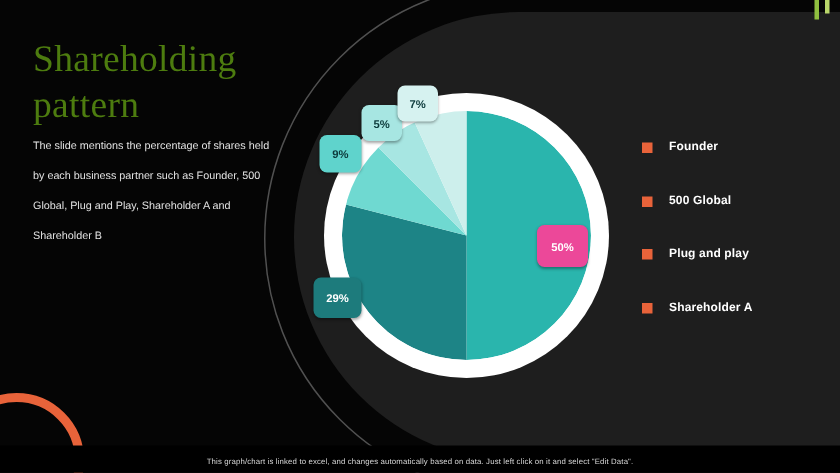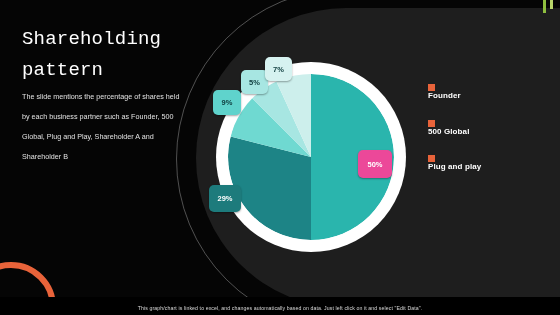--- a/index.html
+++ b/index.html
@@ -19,22 +19,22 @@
          background:#8fbf3f;}
   .green-tick2{position:absolute;right:7px;top:0px;width:3px;height:9px;
          background:#b9d66a;}
 
   
   .orange-ring{position:absolute;left:-34px;top:262px;width:78px;height:78px;
          border:6px solid #e8633a;border-radius:50%;}
 
   
   .title{position:absolute;left:22px;top:24px;width:200px;
-         font-family:Liberation Mono, monospace;color:#ffffff;
-         font-size:19px;line-height:31px;font-weight:400;letter-spacing:0.2px;}
+         font-family:Liberation Serif, serif;color:#4d7c0f;
+         font-size:25px;line-height:31px;font-weight:400;letter-spacing:0.2px;}
   .desc{position:absolute;left:22px;top:87px;width:165px;color:#e2e2e2;
         font-size:7.2px;line-height:20px;}
 
   
   .chart-wrap{position:absolute;left:216px;top:62px;width:190px;height:190px;}
   .ring{position:absolute;left:0;top:0;width:190px;height:190px;border-radius:50%;
         background:#ffffff;}
   .pie{position:absolute;left:12px;top:12px;width:166px;height:166px;border-radius:50%;
        overflow:hidden;}
   .pie svg{display:block;}
@@ -44,21 +44,21 @@
         justify-content:center;font-size:7.5px;font-weight:bold;
         box-shadow:0 1px 2px rgba(0,0,0,.35);}
   .t50{left:358px;top:150px;width:34px;height:28px;background:#ec4899;color:#ffffff;}
   .t29{left:209px;top:185px;width:32px;height:27px;background:#1d7b7c;color:#ffffff;}
   .t9 {left:213px;top:90px;width:28px;height:25px;background:#5fd3cc;color:#0d3b3c;}
   .t5 {left:241px;top:70px;width:27px;height:24px;background:#a7e6e2;color:#0d3b3c;}
   .t7 {left:265px;top:57px;width:27px;height:24px;background:#d6f2f0;color:#0d3b3c;}
 
   
   .legend{position:absolute;left:428px;top:84px;width:120px;}
-  .legend-row{display:flex;align-items:flex-start;height:18px;margin-bottom:17.5px;flex-direction:column;}
+  .legend-row{display:flex;align-items:flex-end;height:18px;margin-bottom:17.5px;}
   .legend-marker{width:7px;height:7px;background:#e8633a;margin-right:11px;flex:none;}
   .legend-label{color:#ffffff;font-size:8px;font-weight:bold;letter-spacing:0.1px;}
 
   
   .footer-bar{position:absolute;left:0;bottom:0;width:560px;height:18px;background:#000;}
   .footer-text{position:absolute;left:0;bottom:4px;width:560px;text-align:center;
         color:#d8d8d8;font-size:5.2px;letter-spacing:0.1px;}
 </style>
 </head>
 <body>
@@ -105,18 +105,22 @@
       <span class="legend-label">Founder</span>
     </div>
     <div class="legend-row">
       <span class="legend-marker"></span>
       <span class="legend-label">500 Global</span>
     </div>
     <div class="legend-row">
       <span class="legend-marker"></span>
       <span class="legend-label">Plug and play</span>
     </div>
+    <div class="legend-row">
+      <span class="legend-marker"></span>
+      <span class="legend-label">Shareholder A</span>
+    </div>
   </div>
 
   <div class="footer-bar"></div>
   <div class="footer-text">This graph/chart is linked to excel, and changes automatically based on data. Just left click on it and select "Edit Data".</div>
 
 </div>
 
 </body></html>

